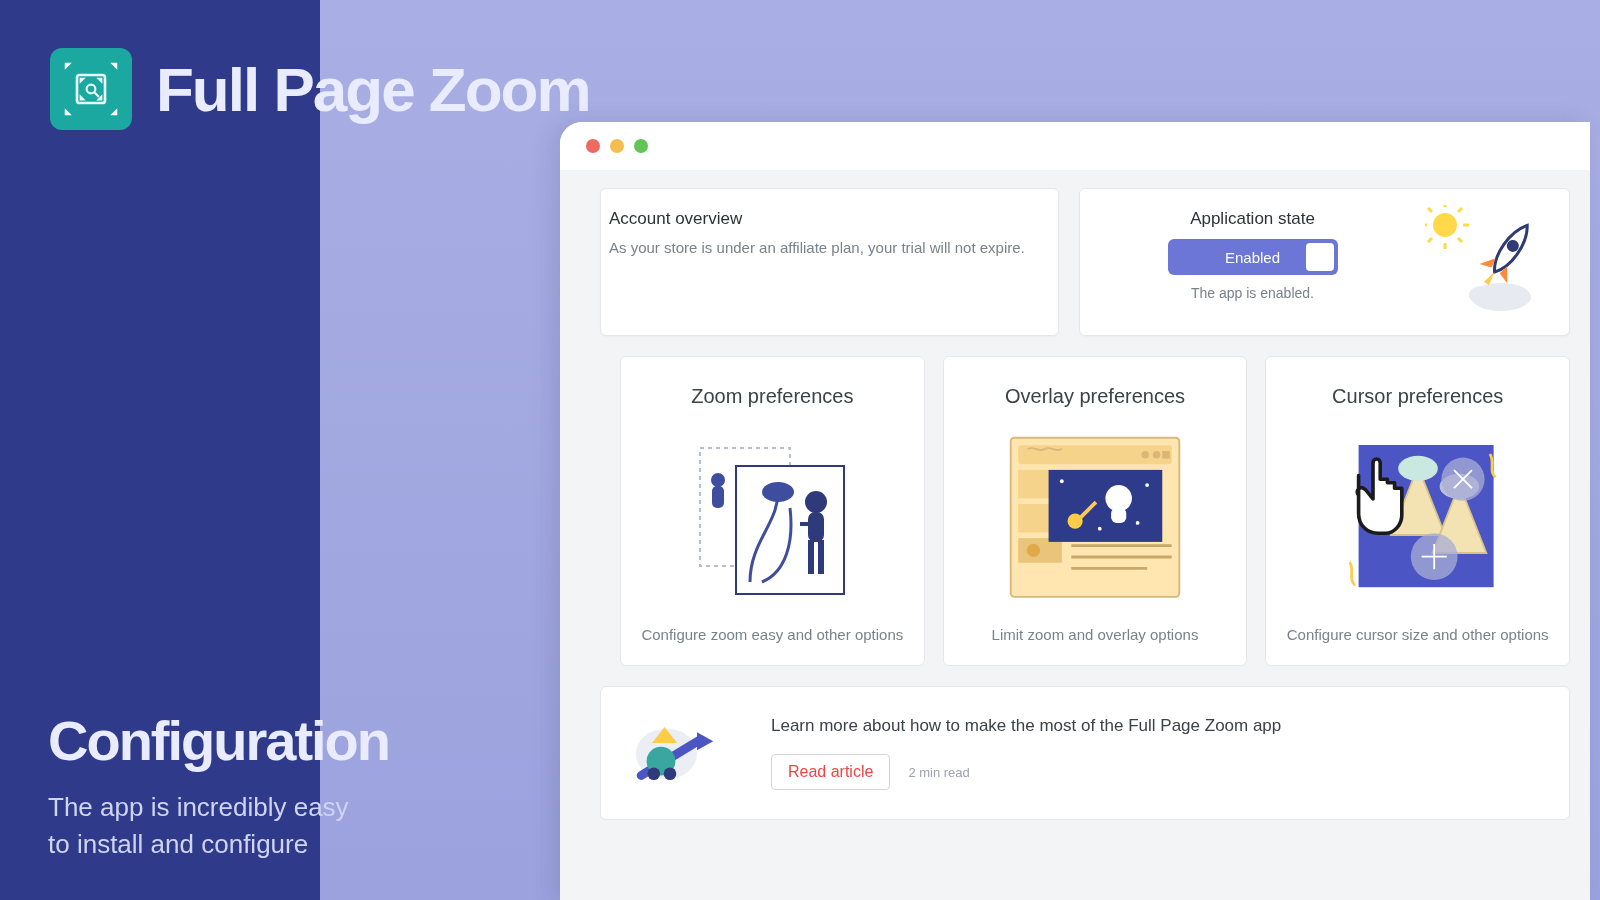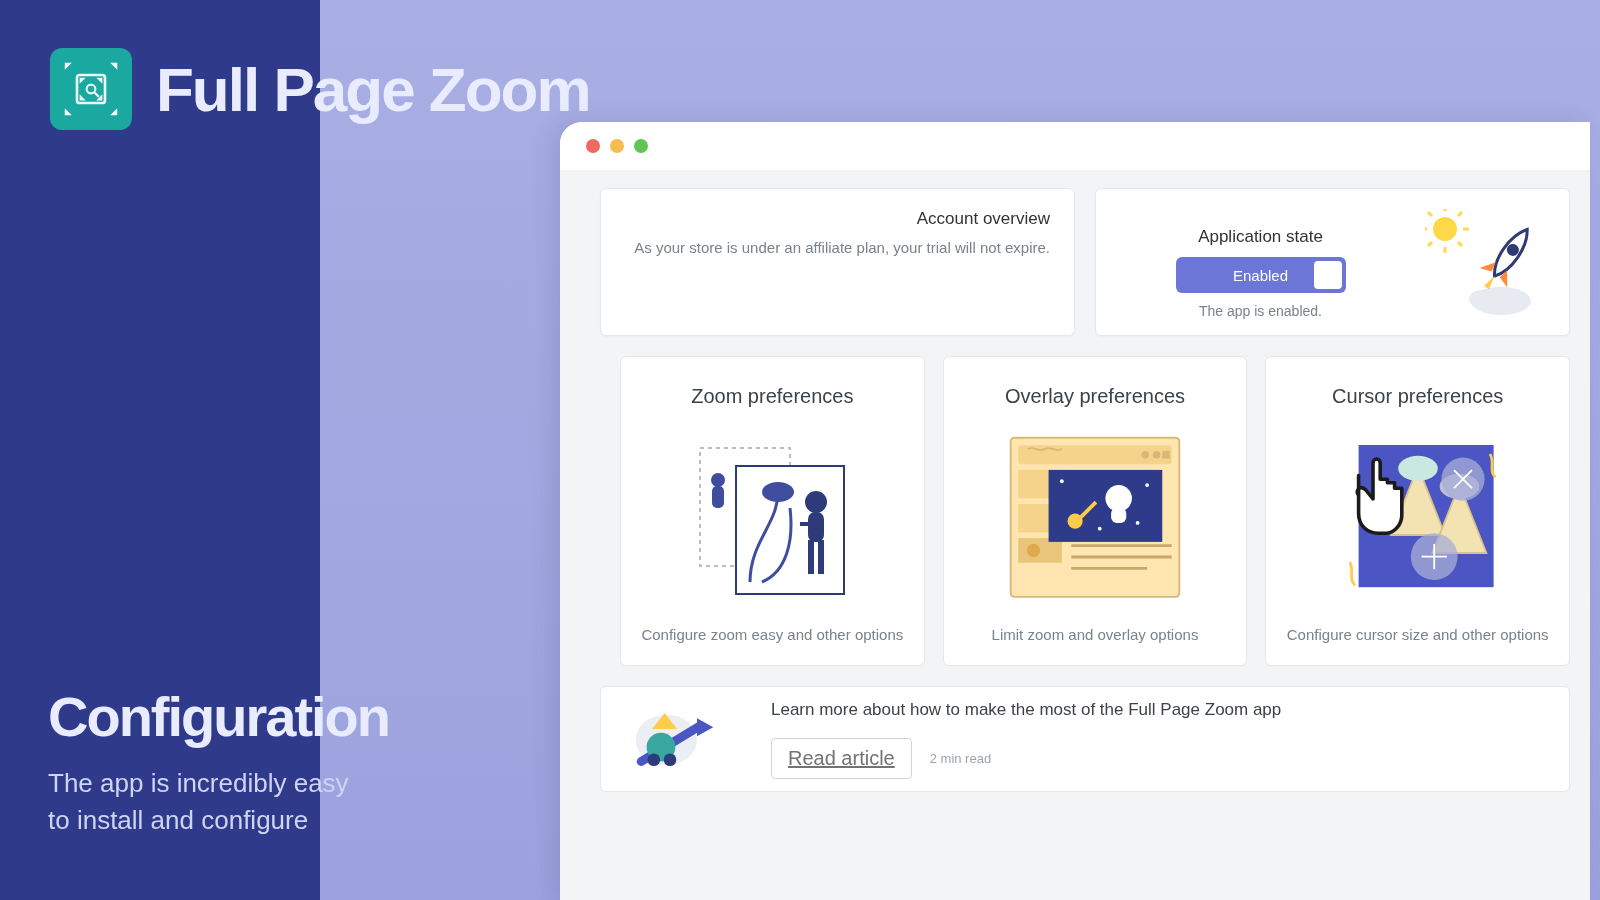--- a/index.html
+++ b/index.html
@@ -41,21 +41,21 @@
   color: #e9ecff;
   font-size: 62px;
   font-weight: 700;
   letter-spacing: -2px;
 }
 
 
 .bottom-caption {
   position: absolute;
   left: 48px;
-  bottom: 60px;
+  bottom: 36px;
   color: #e9ecff;
 }
 .bottom-caption h2 {
   font-size: 56px;
   font-weight: 600;
   letter-spacing: -2px;
   margin-bottom: 16px;
 }
 .bottom-caption p {
   font-size: 26px;
@@ -102,38 +102,37 @@
 
 .row1 { display: flex; gap: 20px; }
 .card {
   background: #fff;
   border: 1px solid #e5e7eb;
   border-radius: 6px;
   box-shadow: 0 1px 2px rgba(0,0,0,0.03);
 }
 .card-account {
   flex: 1;
-  padding: 20px 24px;
+  padding: 20px 8px;
   min-height: 148px;
-  text-align: right;
 }
 .card-account h3 {
   font-size: 17px;
   font-weight: 500;
   color: #2e3338;
   margin-bottom: 10px;
 }
 .card-account p {
   font-size: 15px;
   color: #7a828a;
 }
 .card-state {
   flex: 1;
   display: flex;
-  align-items: flex-end;
+  align-items: flex-start;
   padding: 16px 24px 16px 24px;
   min-height: 148px;
   gap: 24px;
   justify-content: space-between;
 }
 .state-left {
   display: flex;
   flex-direction: column;
   align-items: center;
   flex: 1;
@@ -196,42 +195,41 @@
   font-size: 15px;
   color: #7a828a;
   text-align: center;
 }
 
 
 .row3 {
   background: #fff;
   border: 1px solid #e5e7eb;
   border-radius: 6px;
-  padding: 10px 24px;
+  padding: 24px 24px;
   display: flex;
   align-items: center;
   gap: 56px;
 }
 .learn-illus { width: 90px; height: 84px; }
 .learn-right { display: flex; flex-direction: column; gap: 18px; flex: 1; }
 .learn-title {
   font-size: 17px;
   color: #3c4249;
   font-weight: 400;
 }
 .learn-actions { display: flex; align-items: center; gap: 18px; }
 .btn {
   border: 1px solid #d1d5db;
   background: #fff;
   padding: 8px 16px;
   border-radius: 4px;
-  font-size: 20px;
-  color: #737373;
+  font-size: 16px;
+  color: #ef4444;
   cursor: pointer;
-  text-decoration: underline;
 }
 .read-time { font-size: 13px; color: #9ca3af; }
 </style>
 </head>
 <body>
 
 <div class="stage">
   <div class="left-band"></div>
 
   <div class="title-row">

